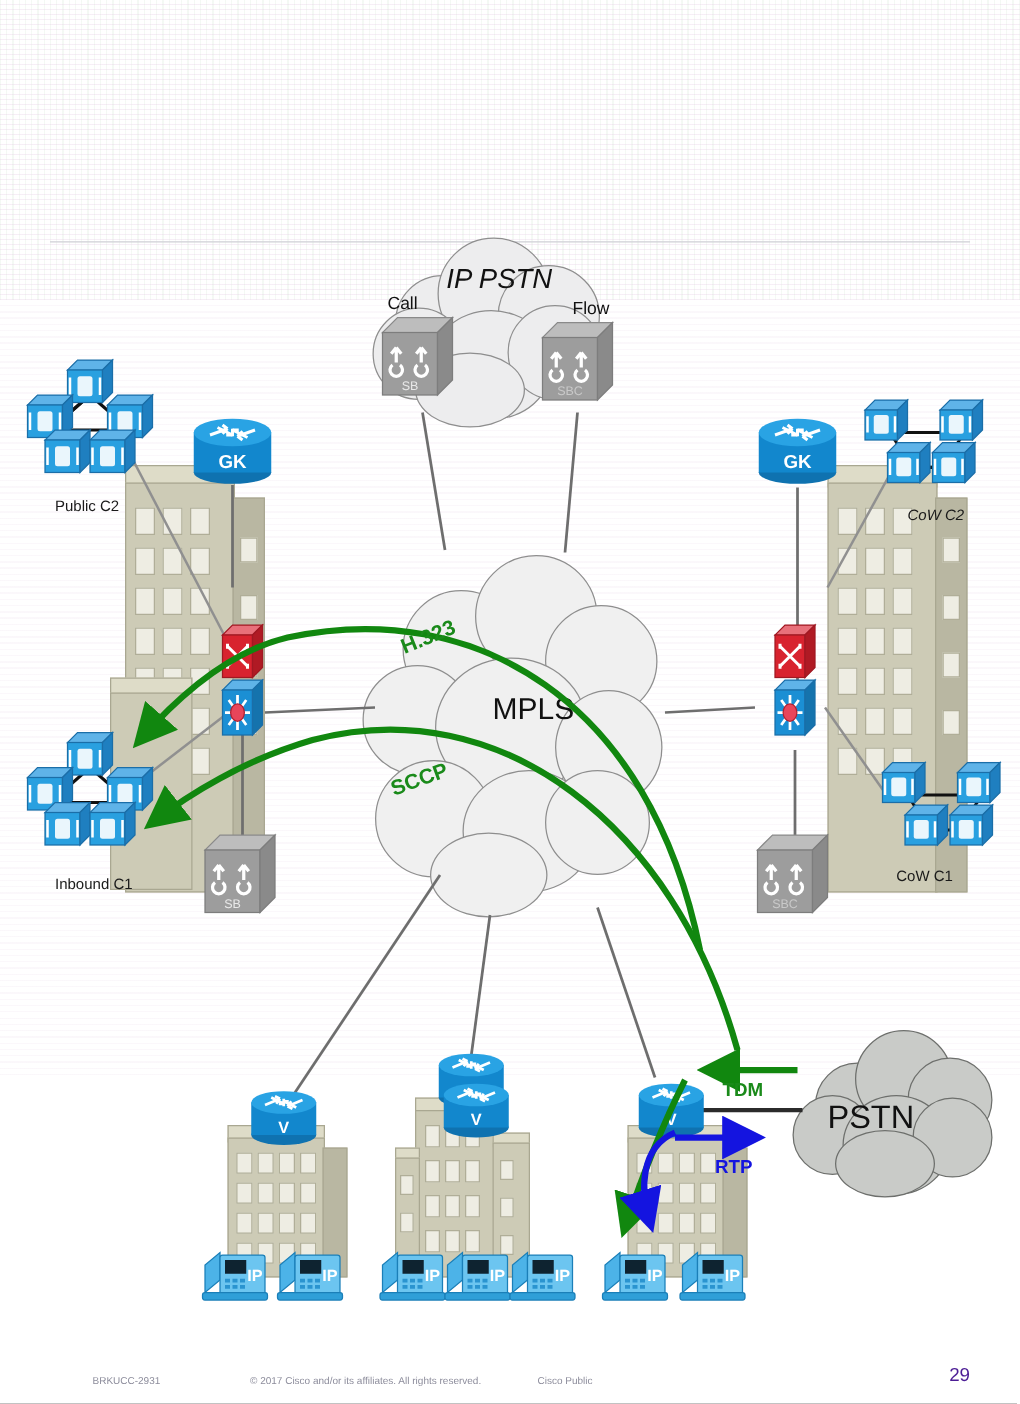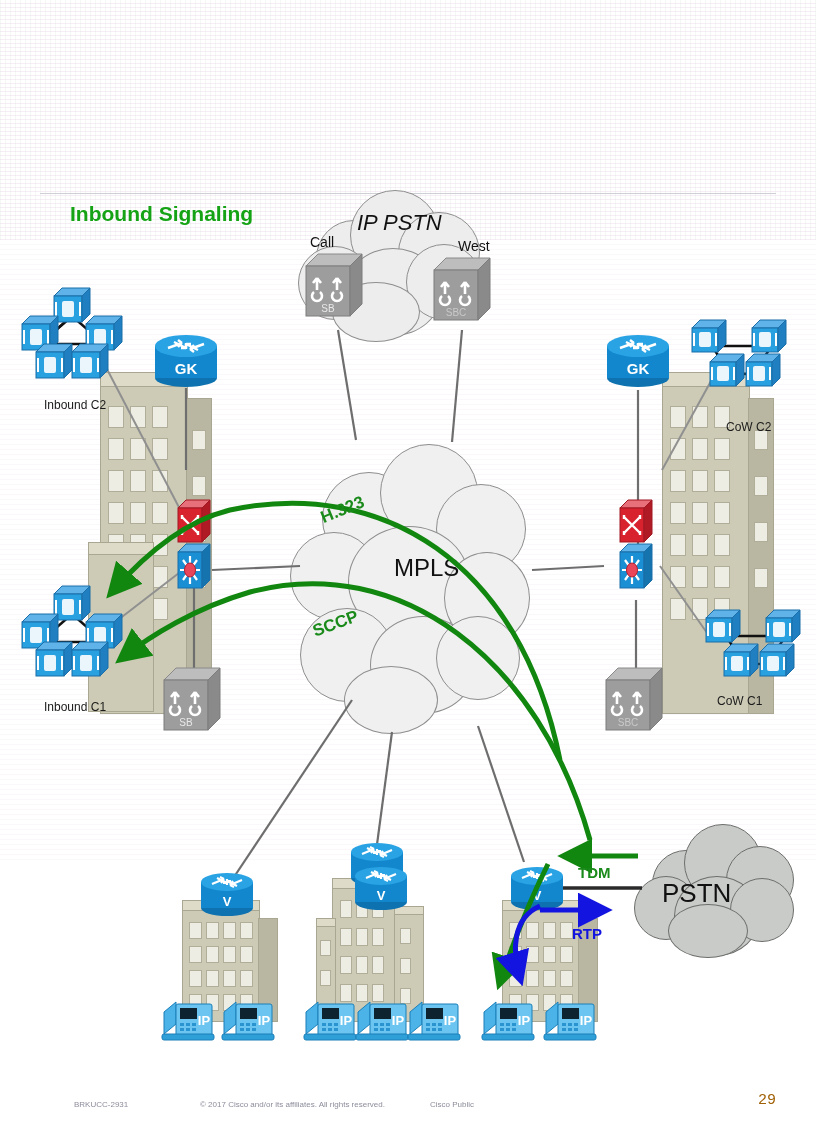--- a/index.html
+++ b/index.html
@@ -71,46 +71,45 @@
   .phone{position:absolute;}
 
   
   .flab{position:absolute;font-weight:bold;white-space:nowrap;}
   .flab.g{color:#1a8a1a;}
   .flab.b{color:#1414e0;}
 
   
   #footer{position:absolute;left:0;top:1086px;width:816px;height:37px;}
   .ft{position:absolute;font-size:8px;color:#8d8d9c;white-space:nowrap;}
-  #pg{position:absolute;right:40px;top:1092px;font-size:15px;color:#a16207;font-family:Liberation Mono, monospace;}
+  #pg{position:absolute;right:40px;top:1092px;font-size:15px;color:#4c1d95;}
   svg{display:block;overflow:visible;}
 </style>
 </head>
 <body>
 
 <div id="slide">
 
   <div id="noise"></div>
   <div id="noise2"></div>
 
   <div id="divider"></div>
-  <div id="subtitle">Inbound Signaling</div>
 
   <div class="cloud ipp" style="left:288px;top:186px;width:200px;height:160px;">
     <span style="left:28px;top:34px;width:74px;height:74px;"></span>
     <span style="left:62px;top:4px;width:88px;height:88px;"></span>
     <span style="left:110px;top:26px;width:80px;height:80px;"></span>
     <span style="left:10px;top:60px;width:72px;height:72px;"></span>
     <span style="left:56px;top:62px;width:96px;height:86px;"></span>
     <span style="left:118px;top:58px;width:74px;height:74px;"></span>
     <span style="left:44px;top:96px;width:86px;height:58px;"></span>
   </div>
   <div class="cloudtext" style="left:357px;top:210px;font-size:22px;font-style:italic;">IP PSTN</div>
   <div class="cloudtext lbl-w" style="left:310px;top:234px;font-size:14px;">Call</div>
-  <div class="cloudtext lbl-w" style="left:458px;top:238px;font-size:14px;">West</div>
+  <div class="cloudtext lbl-w" style="left:458px;top:238px;font-size:14px;">Flow</div>
 
   <div class="cloud mpls" style="left:286px;top:440px;width:246px;height:300px;">
     <span style="left:36px;top:32px;width:92px;height:92px;"></span>
     <span style="left:94px;top:4px;width:96px;height:96px;"></span>
     <span style="left:150px;top:44px;width:88px;height:88px;"></span>
     <span style="left:4px;top:92px;width:86px;height:86px;"></span>
     <span style="left:62px;top:86px;width:120px;height:110px;"></span>
     <span style="left:158px;top:112px;width:84px;height:90px;"></span>
     <span style="left:14px;top:168px;width:92px;height:92px;"></span>
     <span style="left:84px;top:176px;width:104px;height:96px;"></span>
@@ -349,21 +348,21 @@
         <g transform="translate(58,62)">
           <polygon points="0,8 28,8 36,0 8,0" fill="#5fb3e8" stroke="#1b6ea8"></polygon>
           <rect x="0" y="8" width="28" height="26" fill="#29a0e0" stroke="#1b6ea8"></rect>
           <polygon points="28,8 36,0 36,26 28,34" fill="#1f7fc0" stroke="#1b6ea8"></polygon>
           <rect x="8" y="13" width="12" height="16" rx="2" fill="#fff" opacity=".9"></rect>
           <path d="M2 14 l0 14 M26 14 l0 14" stroke="#fff" stroke-width="2"></path>
         </g>
       </g>
     </svg>
   </div>
-  <div class="lbl" style="left:44px;top:398px;">Inbound C2</div>
+  <div class="lbl" style="left:44px;top:398px;">Public C2</div>
 
   <div style="position:absolute;left:14px;top:580px;width:128px;height:110px;">
     <svg width="128" height="110" viewBox="0 0 128 110">
       <g stroke="#111" stroke-width="2.4" fill="none">
         <line x1="58" y1="34" x2="26" y2="62"></line>
           <line x1="58" y1="34" x2="90" y2="62"></line>
         <line x1="26" y1="62" x2="44" y2="86"></line>
           <line x1="90" y1="62" x2="72" y2="86"></line>
         <line x1="44" y1="86" x2="72" y2="86"></line>
           <line x1="26" y1="62" x2="90" y2="62"></line>
@@ -438,21 +437,21 @@
       </g>
       <g transform="translate(60,36)">
         <polygon points="0,8 26,8 34,0 8,0" fill="#5fb3e8" stroke="#1b6ea8"></polygon>
         <rect x="0" y="8" width="26" height="24" fill="#29a0e0" stroke="#1b6ea8"></rect>
         <polygon points="26,8 34,0 34,24 26,32" fill="#1f7fc0" stroke="#1b6ea8"></polygon>
         <rect x="7" y="12" width="12" height="15" rx="2" fill="#fff" opacity=".9"></rect>
         <path d="M2 13 l0 13 M24 13 l0 13" stroke="#fff" stroke-width="2"></path>
       </g>
     </svg>
   </div>
-  <div class="lbl" style="left:726px;top:420px;">CoW C2</div>
+  <div class="lbl" style="left:726px;top:405px;font-style:italic;">CoW C2</div>
 
   <div style="position:absolute;left:700px;top:608px;width:120px;height:90px;">
     <svg width="120" height="90" viewBox="0 0 120 90">
       <g stroke="#111" stroke-width="2.4" fill="none">
         <line x1="26" y1="28" x2="86" y2="28"></line>
         <line x1="26" y1="28" x2="44" y2="56"></line>
         <line x1="86" y1="28" x2="66" y2="56"></line>
         <line x1="44" y1="56" x2="70" y2="56"></line>
       </g>
       <g transform="translate(6,2)">

